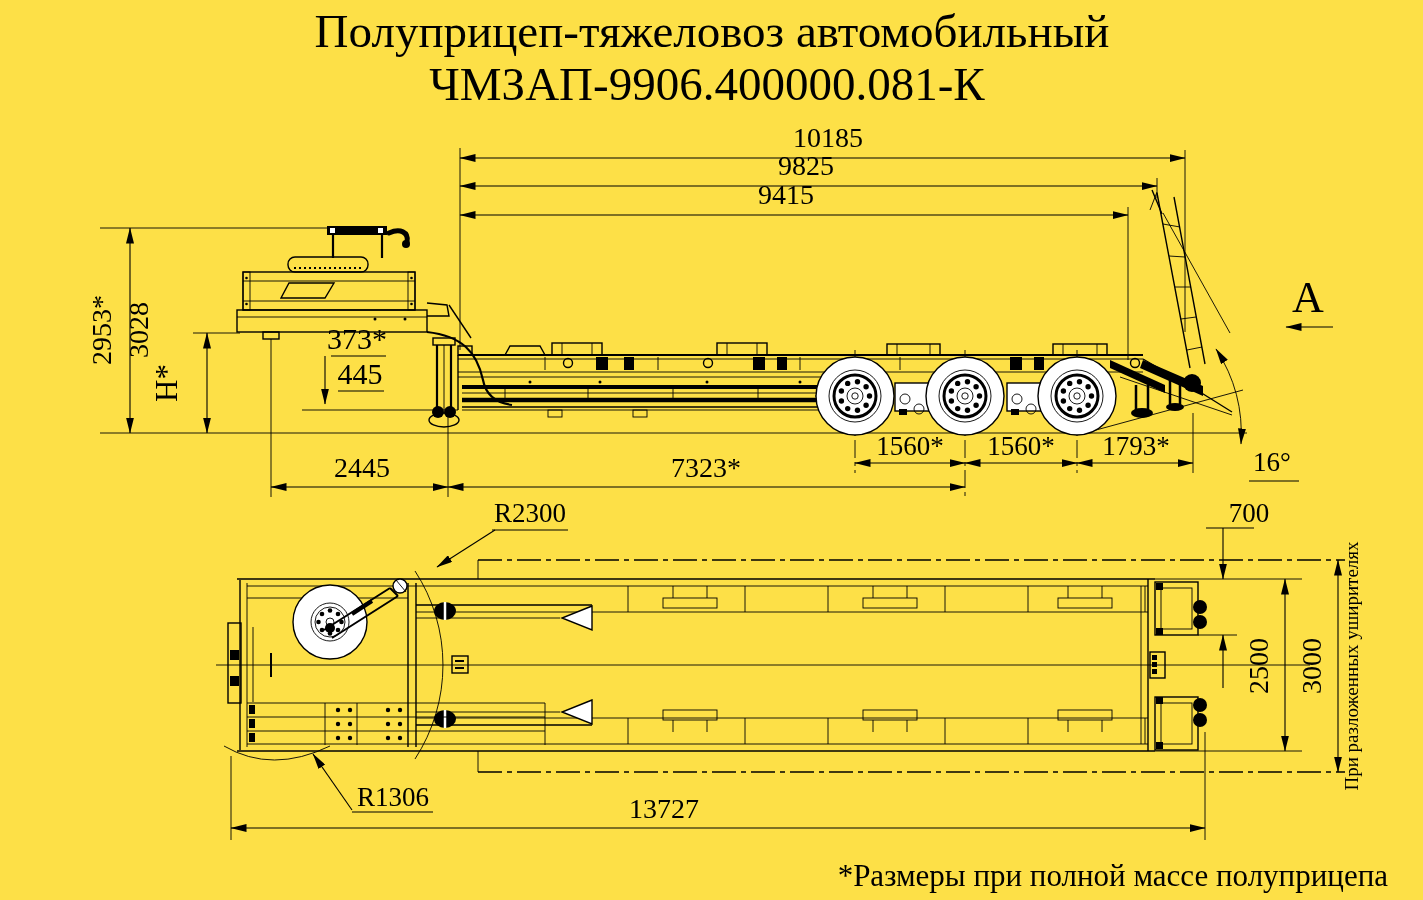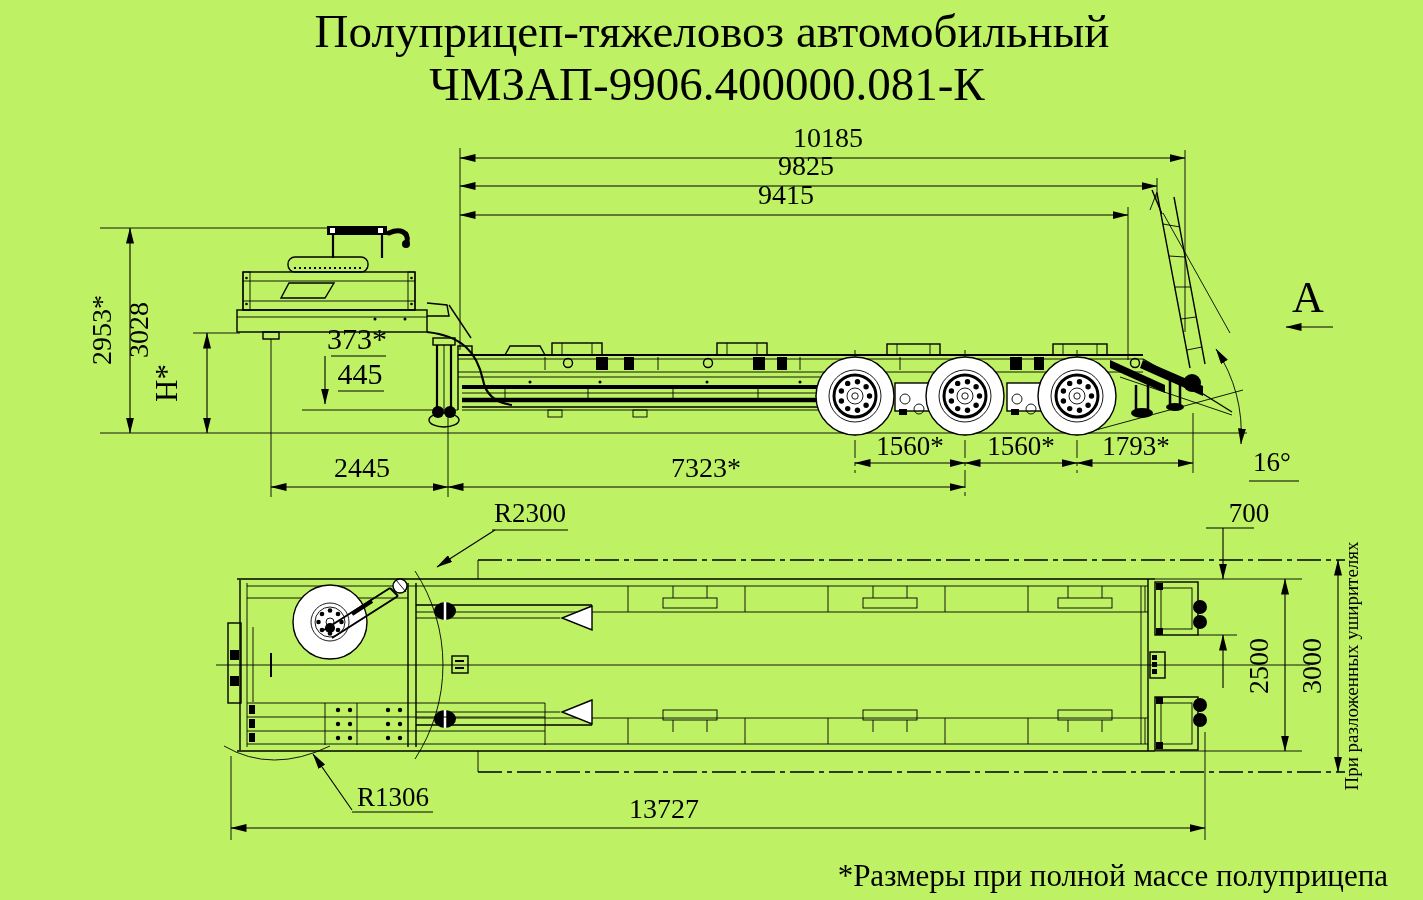--- a/index.html
+++ b/index.html
@@ -1,16 +1,16 @@
 <!DOCTYPE html>
 <html><head>
 <meta charset="utf-8">
 <style>
   html,body { margin:0; padding:0; background:#fff; }
-  .stage { width:1423px; height:900px; position:relative; background:#bef264; overflow:hidden; }
+  .stage { width:1423px; height:900px; position:relative; background:#fde047; overflow:hidden; }
   svg { display:block; }
   svg text { font-family:"Liberation Serif","DejaVu Serif",serif; fill:#000; stroke:none; }
   .ln   { fill:none; stroke:#000; stroke-width:1.4; }
   .thin { fill:none; stroke:#000; stroke-width:0.9; }
   .dim  { fill:none; stroke:#000; stroke-width:1.1; }
   .thk  { fill:none; stroke:#000; stroke-width:2.2; }
   .blk  { fill:#000; stroke:none; }
   .wht  { fill:#fff; stroke:#000; stroke-width:1.4; }
   .dashdot { fill:none; stroke:#000; stroke-width:1.5; stroke-dasharray:24 5 5 5; }
   .cline   { fill:none; stroke:#000; stroke-width:0.9; stroke-dasharray:18 4 4 4; }

